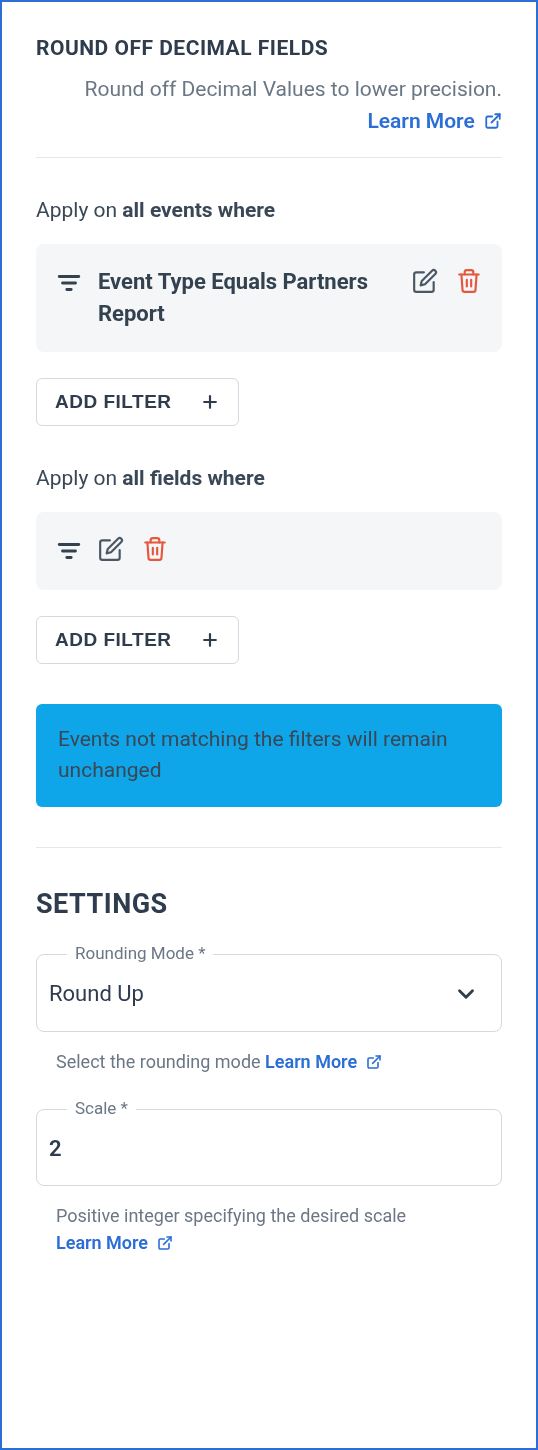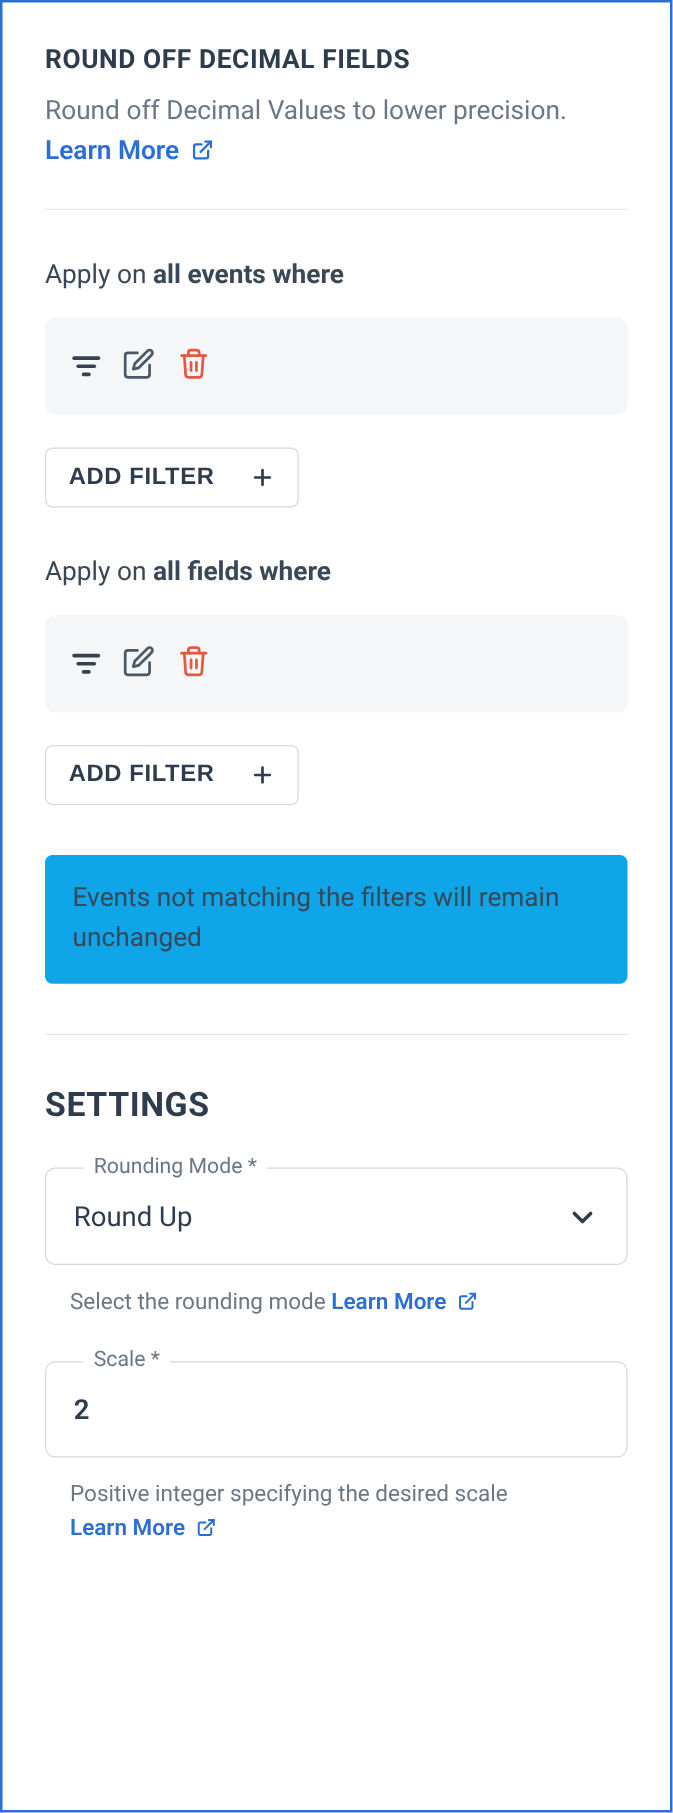--- a/index.html
+++ b/index.html
@@ -15,21 +15,22 @@
     font-size: 21px;
     font-weight: 700;
     letter-spacing: 0.5px;
     color: #2e3c4e;
     margin-bottom: 14px;
   }
   .section-desc {
     font-size: 21px;
     color: #6b7785;
     line-height: 1.5;
-    margin-bottom: 30px;
+    margin-bottom: 20px;
+    text-align: right;
   }
   .learn-more {
     color: #2a6ed6;
     font-weight: 600;
     white-space: nowrap;
   }
   .learn-more svg { vertical-align: -2px; margin-left: 4px; }
   .hr {
     border: none;
     border-top: 1px solid #e4e7eb;
@@ -109,21 +110,21 @@
     top: -11px;
     left: 31px;
     background: #fff;
     padding: 0 8px;
     font-size: 17px;
     color: #6b7785;
   }
   .field-box {
     border: 1px solid #d3d9e0;
     border-radius: 8px;
-    padding: 26px 22px 24px 22px;
+    padding: 26px 22px 24px 12px;
     display: flex;
     align-items: center;
     justify-content: space-between;
   }
   .field-value {
     font-size: 22px;
     color: #2e3c4e;
   }
   .field-scale-value {
     font-size: 22px;
@@ -167,20 +168,21 @@
 </div>
 
 <div class="filter-card">
   <span class="filter-icon-wrap">
     <svg width="26" height="26" viewBox="0 0 24 24" fill="none" stroke="#34414f" stroke-width="2.6" stroke-linecap="round">
         <line x1="3" y1="6" x2="21" y2="6"></line>
         <line x1="6" y1="12" x2="18" y2="12"></line>
         <line x1="10" y1="18" x2="14" y2="18"></line>
       </svg>
   </span>
+  <div class="filter-text">Event Type Equals Partners Report</div>
   <div class="filter-actions">
     <span class="icon-btn">
       <svg width="26" height="26" viewBox="0 0 24 24" fill="none" stroke="#4a5764" stroke-width="2" stroke-linecap="round" stroke-linejoin="round">
           <path d="M11 4H4a2 2 0 0 0-2 2v14a2 2 0 0 0 2 2h14a2 2 0 0 0 2-2v-7"></path>
           <path d="M18.5 2.5a2.1 2.1 0 0 1 3 3L12 15l-4 1 1-4 9.5-9.5z"></path>
         </svg>
     </span>
     <span class="icon-btn">
       <svg width="26" height="26" viewBox="0 0 24 24" fill="none" stroke="#e6573f" stroke-width="2" stroke-linecap="round" stroke-linejoin="round">
           <polyline points="3 6 5 6 21 6"></polyline>

